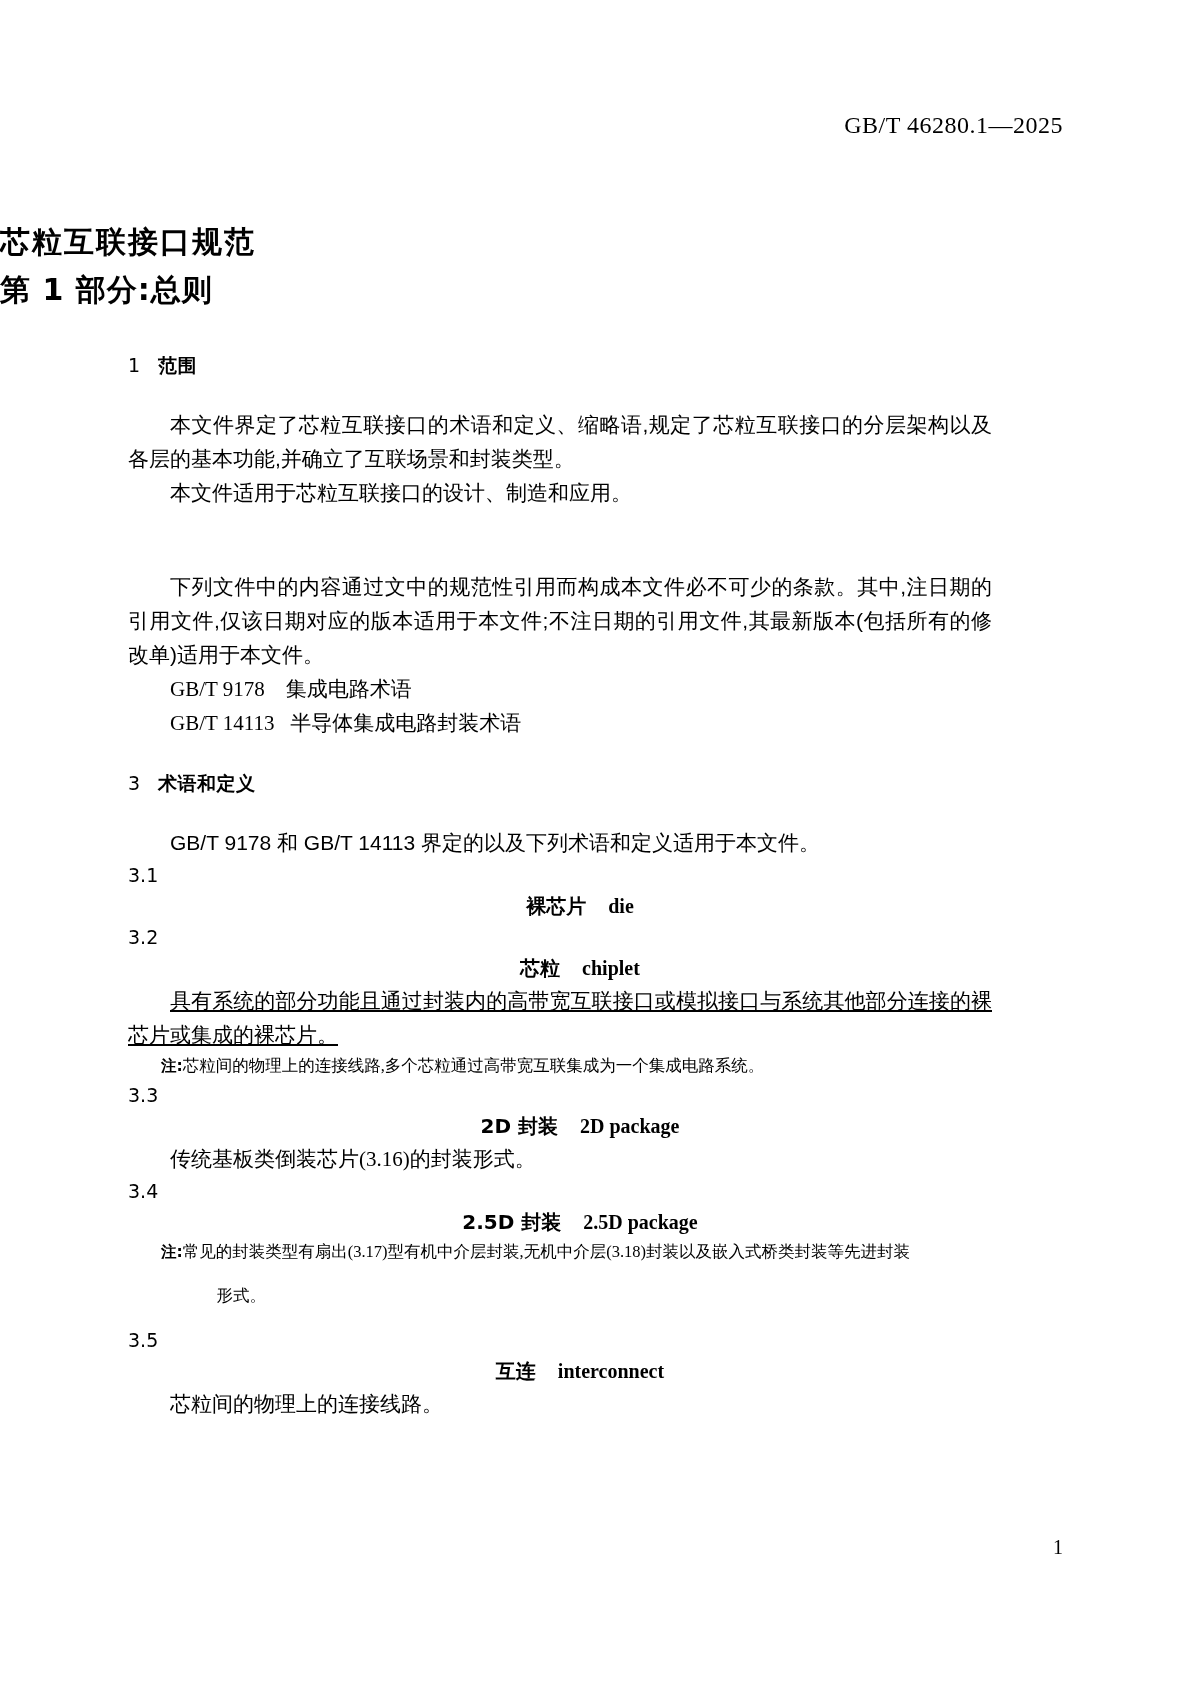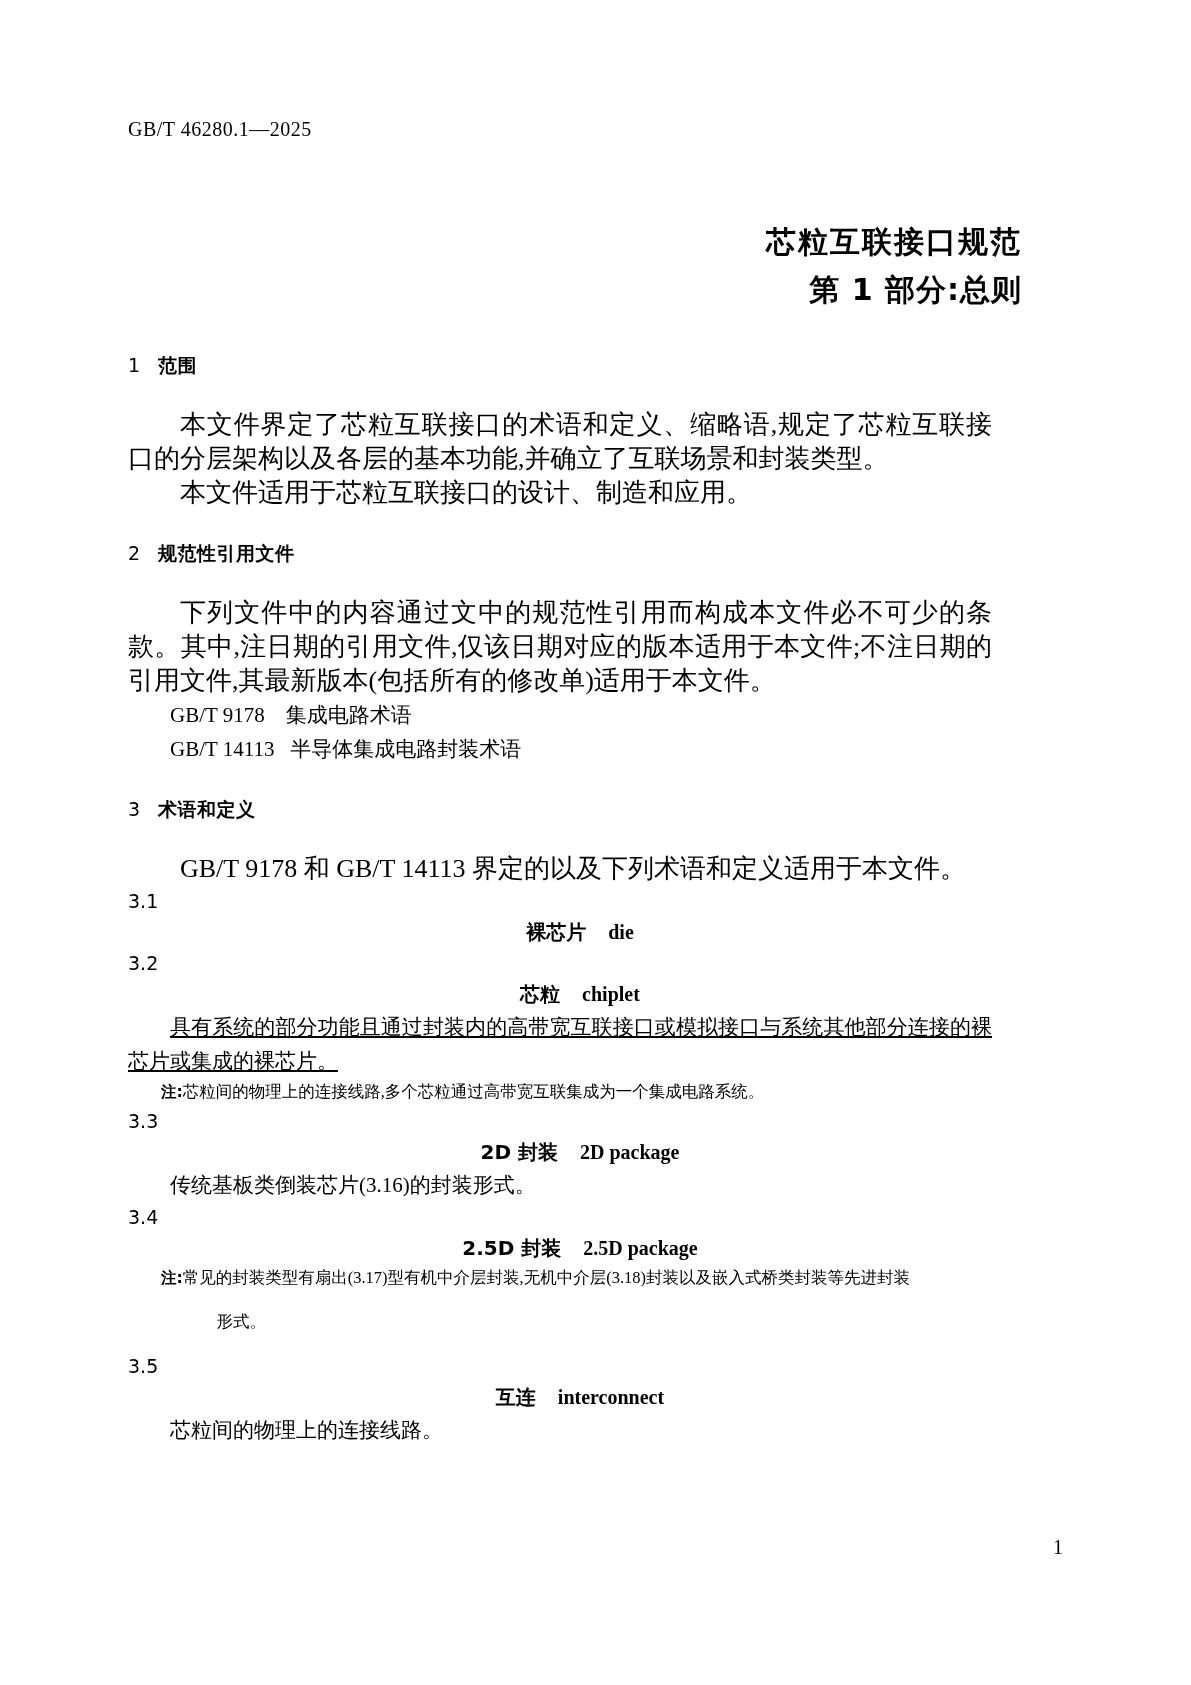--- a/index.html
+++ b/index.html
@@ -15,36 +15,36 @@
     position: relative;
     width: 1191px;
     height: 1685px;
     margin: 0 auto;
     background: #ffffff;
     overflow: hidden;
   }
   
   .page-header {
     position: absolute;
-    top: 118px;
+    top: 112px;
     left: 128px;
     right: 128px;
     height: 26px;
-    text-align: left;
-    font-family: "Liberation Serif", "DejaVu Serif", serif;
-    font-size: 20px;
+    text-align: right;
+    font-family: "Liberation Serif", "DejaVu Serif", serif;
+    font-size: 24px;
     letter-spacing: 0.5px;
   }
   
   .doc-title {
     position: absolute;
     top: 218px;
     left: 0;
     width: 1022px;
-    text-align: right;
+    text-align: left;
     font-family: "DejaVu Sans", "Liberation Sans", sans-serif;
     font-weight: bold;
     font-size: 30px;
     line-height: 48px;
     letter-spacing: 2px;
   }
   .doc-title .line2 {
     display: block;
     letter-spacing: 1px;
   }
@@ -69,22 +69,22 @@
     display: inline-block;
     min-width: 30px;
     font-weight: normal;
   }
   .spacer-lg { height: 30px; }
 
   
   p.body-text {
     margin: 0;
     padding: 0;
-    font-family: Liberation Serif, serif;
-    font-size: 26px;
+    font-family: Liberation Sans, sans-serif;
+    font-size: 21px;
     line-height: 34px;
     text-align: justify;
     text-justify: inter-ideograph;
     letter-spacing: 0px;
   }
   p.indent { text-indent: 2em; }
 
   
   .ref-list {
     margin: 0;
@@ -180,21 +180,20 @@
 
   <div class="body-region">
 
     <div class="clause-head"><span class="num">1</span><span>范围</span></div>
     <div class="spacer-lg"></div>
     <p class="body-text indent">本文件界定了芯粒互联接口的术语和定义、缩略语,规定了芯粒互联接口的分层架构以及各层的基本功能,并确立了互联场景和封装类型。</p>
     <p class="body-text indent">本文件适用于芯粒互联接口的设计、制造和应用。</p>
 
     <div class="spacer-lg"></div>
 
-    <div class="clause-head"><span class="num">2</span><span>规范性引用文件</span></div>
     <div class="spacer-lg"></div>
     <p class="body-text indent">下列文件中的内容通过文中的规范性引用而构成本文件必不可少的条款。其中,注日期的引用文件,仅该日期对应的版本适用于本文件;不注日期的引用文件,其最新版本(包括所有的修改单)适用于本文件。</p>
     <div class="ref-list">
       <div class="ref-item"><span>GB/T 9178</span>    <span>集成电路术语</span></div>
       <div class="ref-item"><span>GB/T 14113</span>   <span>半导体集成电路封装术语</span></div>
     </div>
 
     <div class="spacer-lg"></div>
 
     <div class="clause-head"><span class="num">3</span><span>术语和定义</span></div>

